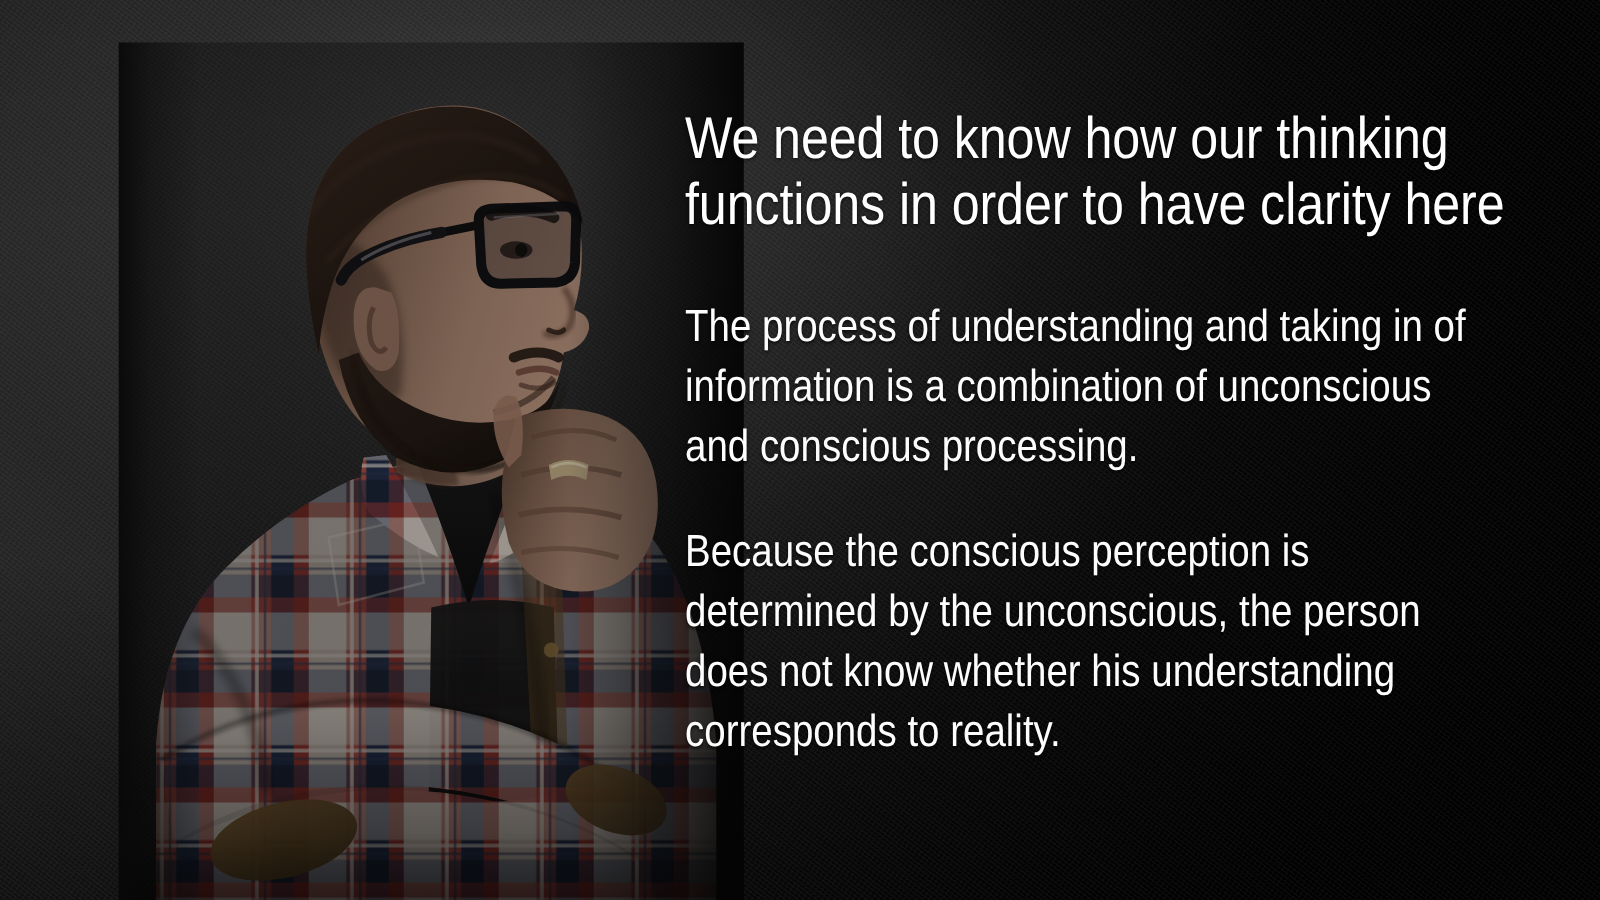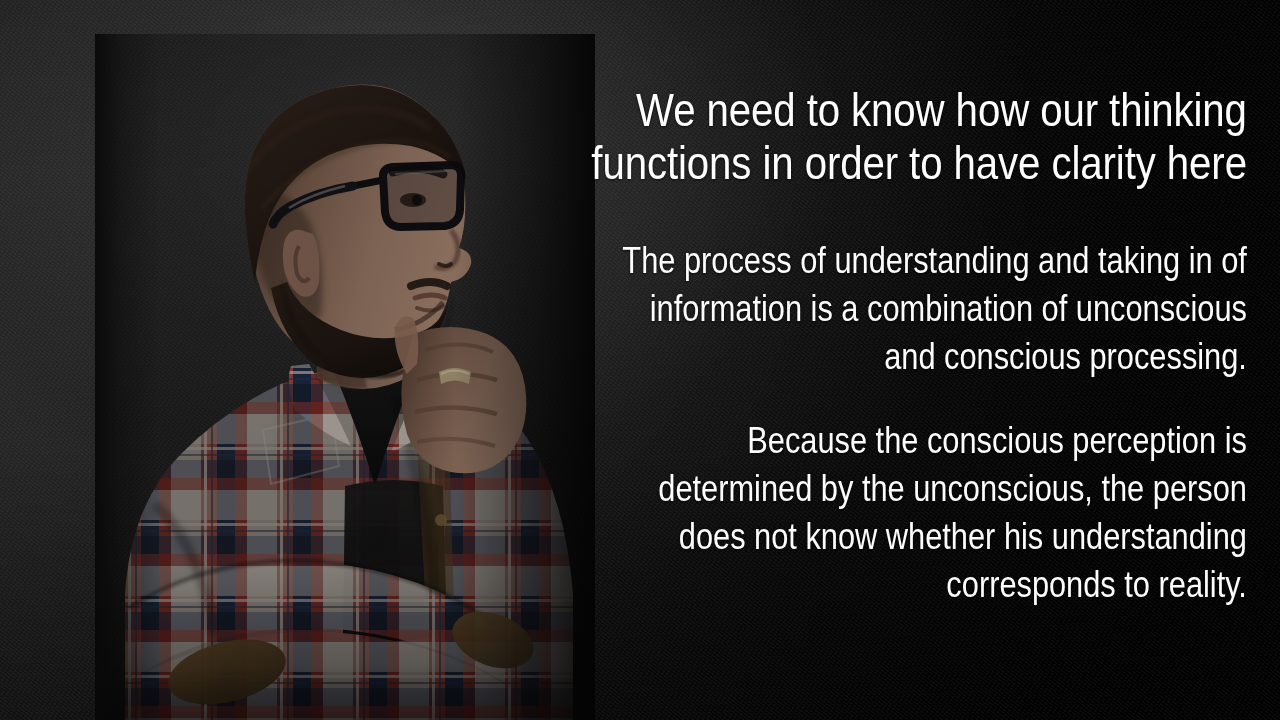--- a/index.html
+++ b/index.html
@@ -99,24 +99,23 @@
     width: 500px;
     height: 686px;
     pointer-events: none;
     background: rgba(10,8,12,0.30);
     mix-blend-mode: multiply;
   }
 
   
   #text-col {
     position: absolute;
-    left: 580px;
+    left: 548px;
     top: 52px;
     width: 668px;
-    text-align: right;
   }
   #slide-title {
     color: #ffffff;
     font-size: 47px;
     line-height: 53px;
     font-weight: 300;
     font-stretch: condensed;
     letter-spacing: -0.1px;
     transform: scaleX(0.855);
     transform-origin: left top;

